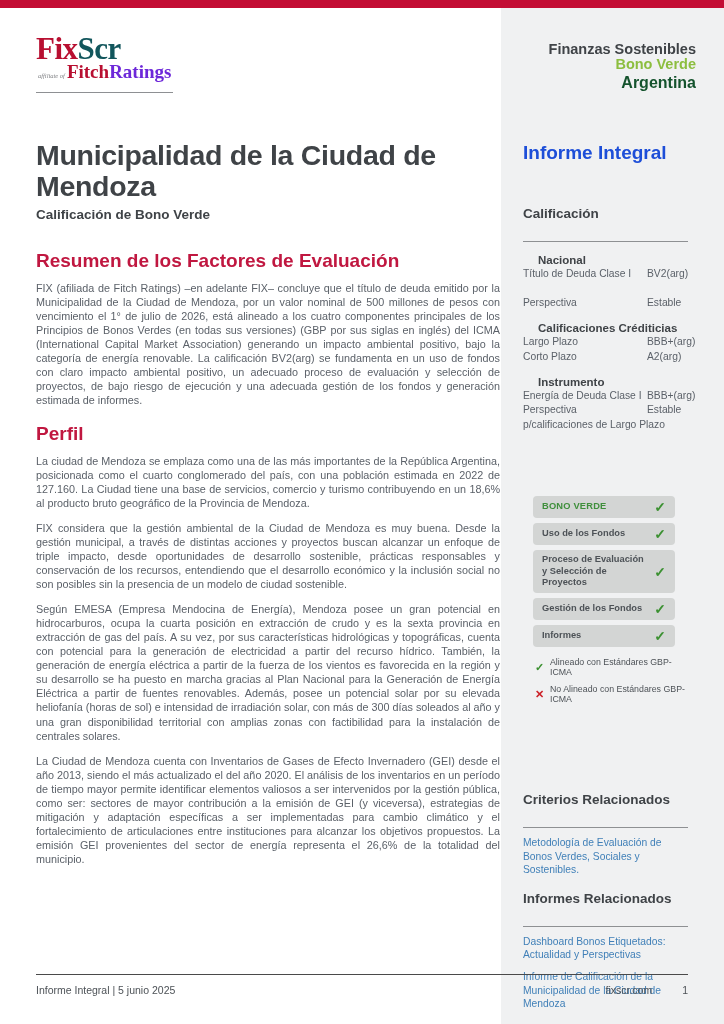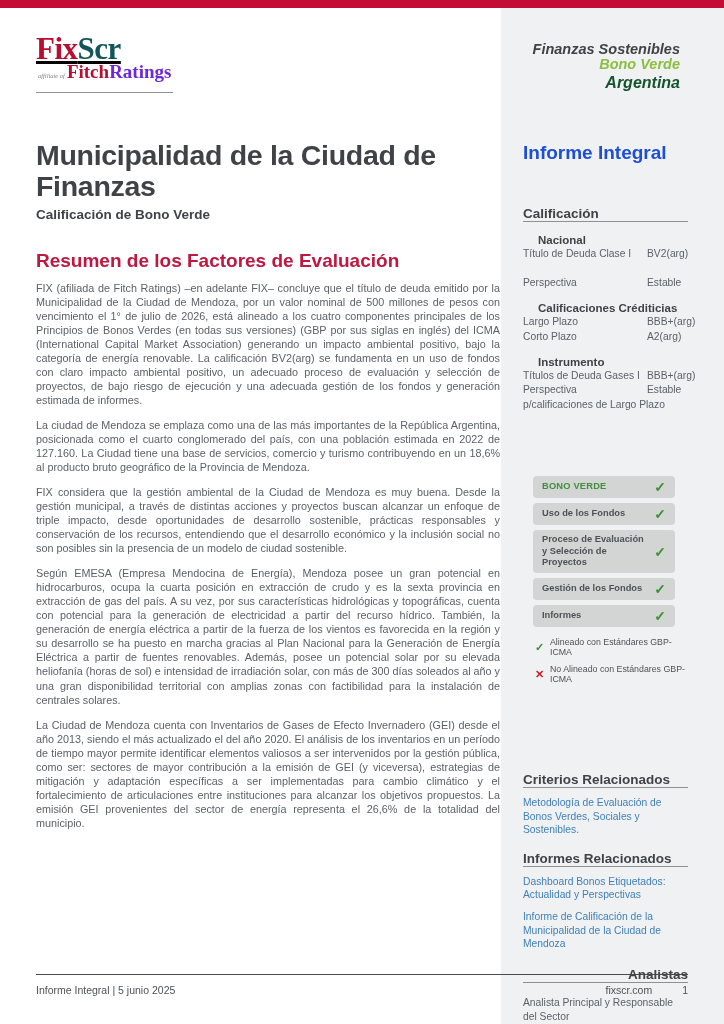--- a/index.html
+++ b/index.html
@@ -6,49 +6,49 @@
   .page {
     position:relative; width:724px; height:1024px; background:#ffffff;
     font-family:"Liberation Sans", sans-serif; overflow:hidden;
     margin:0 auto;
   }
   .topbar { position:absolute; top:0; left:0; width:724px; height:8px; background:#C30D34; z-index:2; }
   .sidebar-bg { position:absolute; top:8px; left:501px; width:223px; height:1016px; background:#F0F1F2; z-index:0; }
 
   
   .logo { position:absolute; left:36px; top:34px; z-index:1; font-family:"Liberation Serif", serif; }
-  .logo-line1 { font-size:31px; font-weight:bold; line-height:0.95; letter-spacing:-0.5px;text-decoration:underline; }
+  .logo-line1 { font-size:31px; font-weight:bold; line-height:0.95; letter-spacing:-0.5px; }
   .logo-fix { color:#B80F31; }
   .logo-scr { color:#12565C; }
   .logo-line2 { font-size:19px; font-weight:bold; margin-top:-2px; margin-left:2px; }
   .logo-affiliate { font-size:6.5px; font-style:italic; color:#808285; font-weight:normal; margin-right:2px; }
   .logo-fitch { color:#B80F31; }
   .logo-ratings { color:#6d28d9; }
   .logo-rule { width:137px; border-bottom:1.2px solid #8E9093; margin-top:9px; }
 
   
-  .masthead { position:absolute; right:44px; top:42px; text-align:right; z-index:1;font-style:italic; }
+  .masthead { position:absolute; right:28px; top:42px; text-align:right; z-index:1; }
   .masthead-sector { font-size:14.5px; font-weight:bold; color:#3F4347; line-height:1.05; }
   .masthead-product { font-size:14.5px; font-weight:bold; color:#8CBE3F; line-height:1.1; }
   .masthead-country { font-size:16px; font-weight:bold; color:#14532d; line-height:1.25; }
 
   
   .main { position:absolute; left:36px; top:140px; width:464px; z-index:1; }
   .doc-title { font-size:28.5px; font-weight:bold; color:#3F4347; line-height:1.1; letter-spacing:-0.3px; margin:0; }
   .doc-subtitle { font-size:13.5px; font-weight:bold; color:#3F4347; margin-top:4px; }
   .red-heading { font-size:19px; font-weight:bold; color:#C01740; margin:28px 0 9px 0; }
   .red-heading.perfil { margin-top:16px; }
   .main p { font-size:10.8px; color:#5B6169; text-align:justify; line-height:1.3; margin:0 0 11px 0; }
 
   
   .sidebar { position:absolute; left:501px; top:8px; width:223px; box-sizing:border-box;
              padding:0 36px 0 22px; z-index:1; color:#5B6169; }
   .report-type { margin-top:134px; font-size:19px; font-weight:bold; color:#1d4ed8; }
   .side-heading { font-size:13.5px; font-weight:bold; color:#3F4347;
-                  border-bottom:1px solid #8E9093; padding-bottom:0; }
+                  border-bottom:1px solid #8E9093; padding-bottom:20px; }
   .rating-heading { margin-top:42px; }
   .group-title { font-size:11.5px; font-weight:bold; color:#3F4347; margin-top:12px;padding-left:15px; }
   .rating-row { position:relative; font-size:10.3px; line-height:1.35; margin-top:1px; }
   .rating-row .val { position:absolute; left:124px; top:0; white-space:nowrap; }
   .row-gap { margin-top:15px; }
 
   
   .scorecard { margin-top:64px; margin-left:10px; }
   .pill { box-sizing:border-box; width:142px; background:#D3D5D4; border-radius:4px;
           padding:4px 9px; margin-bottom:5px; display:flex; align-items:center;
@@ -90,26 +90,27 @@
     <div class="logo-rule"></div>
   </div>
 
   <div class="masthead">
     <div class="masthead-sector">Finanzas Sostenibles</div>
     <div class="masthead-product">Bono Verde</div>
     <div class="masthead-country">Argentina</div>
   </div>
 
   <div class="main">
-    <h1 class="doc-title">Municipalidad de la Ciudad de Finanzas</h1>
+    <h1 class="doc-title">Municipalidad de la Ciudad de Mendoza</h1>
     <div class="doc-subtitle">Calificación de Bono Verde</div>
 
     <div class="red-heading">Resumen de los Factores de Evaluación</div>
     <p>FIX (afiliada de Fitch Ratings) –en adelante FIX– concluye que el título de deuda emitido por la Municipalidad de la Ciudad de Mendoza, por un valor nominal de 500 millones de pesos con vencimiento el 1° de julio de 2026, está alineado a los cuatro componentes principales de los Principios de Bonos Verdes (en todas sus versiones) (GBP por sus siglas en inglés) del ICMA (International Capital Market Association) generando un impacto ambiental positivo, bajo la categoría de energía renovable. La calificación BV2(arg) se fundamenta en un uso de fondos con claro impacto ambiental positivo, un adecuado proceso de evaluación y selección de proyectos, de bajo riesgo de ejecución y una adecuada gestión de los fondos y generación estimada de informes.</p>
 
+    <div class="red-heading perfil">Perfil</div>
     <p>La ciudad de Mendoza se emplaza como una de las más importantes de la República Argentina, posicionada como el cuarto conglomerado del país, con una población estimada en 2022 de 127.160. La Ciudad tiene una base de servicios, comercio y turismo contribuyendo en un 18,6% al producto bruto geográfico de la Provincia de Mendoza.</p>
     <p>FIX considera que la gestión ambiental de la Ciudad de Mendoza es muy buena. Desde la gestión municipal, a través de distintas acciones y proyectos buscan alcanzar un enfoque de triple impacto, desde oportunidades de desarrollo sostenible, prácticas responsables y conservación de los recursos, entendiendo que el desarrollo económico y la inclusión social no son posibles sin la presencia de un modelo de ciudad sostenible.</p>
     <p>Según EMESA (Empresa Mendocina de Energía), Mendoza posee un gran potencial en hidrocarburos, ocupa la cuarta posición en extracción de crudo y es la sexta provincia en extracción de gas del país. A su vez, por sus características hidrológicas y topográficas, cuenta con potencial para la generación de electricidad a partir del recurso hídrico. También, la generación de energía eléctrica a partir de la fuerza de los vientos es favorecida en la región y su desarrollo se ha puesto en marcha gracias al Plan Nacional para la Generación de Energía Eléctrica a partir de fuentes renovables. Además, posee un potencial solar por su elevada heliofanía (horas de sol) e intensidad de irradiación solar, con más de 300 días soleados al año y una gran disponibilidad territorial con amplias zonas con factibilidad para la instalación de centrales solares.</p>
     <p>La Ciudad de Mendoza cuenta con Inventarios de Gases de Efecto Invernadero (GEI) desde el año 2013, siendo el más actualizado el del año 2020. El análisis de los inventarios en un período de tiempo mayor permite identificar elementos valiosos a ser intervenidos por la gestión pública, como ser: sectores de mayor contribución a la emisión de GEI (y viceversa), estrategias de mitigación y adaptación específicas a ser implementadas para cambio climático y el fortalecimiento de articulaciones entre instituciones para alcanzar los objetivos propuestos. La emisión GEI provenientes del sector de energía representa el 26,6% de la totalidad del municipio.</p>
   </div>
 
   <div class="sidebar">
     <div class="report-type">Informe Integral</div>
 
     <div class="side-heading rating-heading">Calificación</div>
@@ -129,21 +130,21 @@
       <span>Largo Plazo</span>
       <span class="val">BBB+(arg)</span>
     </div>
     <div class="rating-row">
       <span>Corto Plazo</span>
       <span class="val">A2(arg)</span>
     </div>
 
     <div class="group-title">Instrumento</div>
     <div class="rating-row">
-      <span>Títulos de Deuda Gases I</span>
+      <span>Energía de Deuda Clase I</span>
       <span class="val">BBB+(arg)</span>
     </div>
     <div class="rating-row">
       <span>Perspectiva</span>
       <span class="val">Estable</span>
     </div>
     <div class="rating-row">
       <span>p/calificaciones de Largo Plazo</span>
     </div>
 

